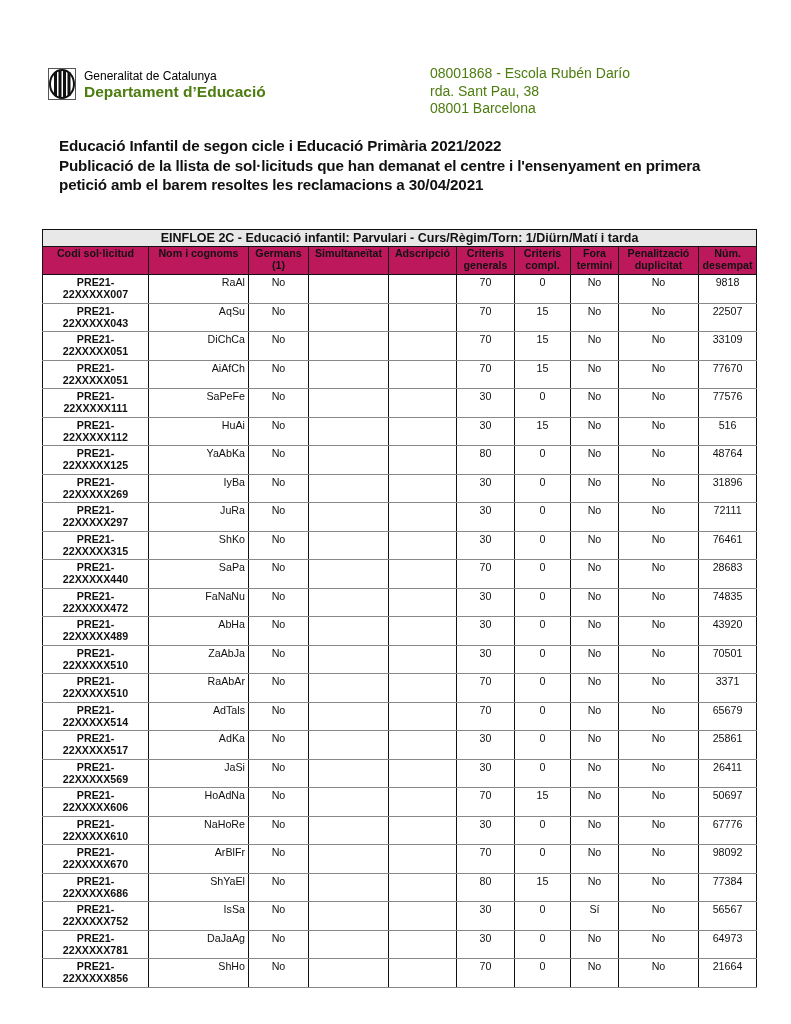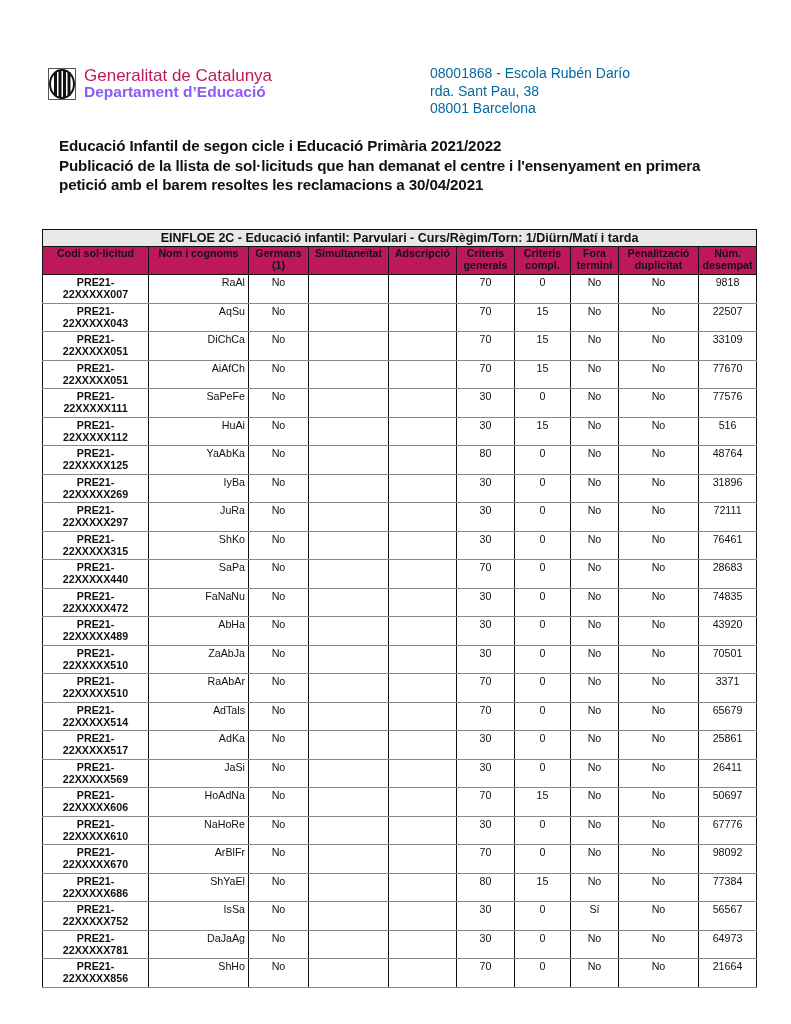--- a/index.html
+++ b/index.html
@@ -2,24 +2,24 @@
 <html><head>
 <meta charset="utf-8">
 <style>
   html, body { margin: 0; padding: 0; background: #ffffff; }
   body { width: 791px; height: 1024px; position: relative; overflow: hidden;
          font-family: "Liberation Sans", sans-serif; color: #111; }
 
   .logo { position: absolute; left: 48px; top: 68px; display: flex; align-items: center; }
   .logo-mark { width: 28px; height: 32px; margin-right: 8px; }
   .logo-text { line-height: 16px; }
-  .logo-line1 { font-size: 17px; color: #be185d; font-weight: normal; }
-  .logo-line2 { font-size: 15.5px; color: #8b5cf6; font-weight: bold; }
-
-  .school { position: absolute; left: 430px; top: 65px; font-size: 14px; line-height: 17.5px; color: #0369a1; }
+  .logo-line1 { font-size: 12px; color: #000000; font-weight: normal; }
+  .logo-line2 { font-size: 15.5px; color: #4d7c0f; font-weight: bold; }
+
+  .school { position: absolute; left: 430px; top: 65px; font-size: 14px; line-height: 17.5px; color: #4d7c0f; }
 
   .heading { position: absolute; left: 48px; top: 136px; width: 720px;
              font-size: 15.2px; font-weight: bold; line-height: 19.5px; letter-spacing: -0.15px; margin-left: 11px; }
 
   .tbl-wrap { position: absolute; left: 42px; top: 229px; width: 714px; }
   table { border-collapse: collapse; width: 714px; table-layout: fixed; }
   th, td { border: 1.5px solid #111; font-size: 10.7px; padding: 0 3px; vertical-align: top; }
   .caption-cell { background: #e8e8e8; font-size: 12.5px; font-weight: bold; text-align: center;
                   height: 15px; line-height: 15px; border-top: 1.5px solid #111; }
   th { background: #be185d; font-weight: bold; text-align: center; line-height: 11.5px; height: 26px; padding-top: 1px; }

